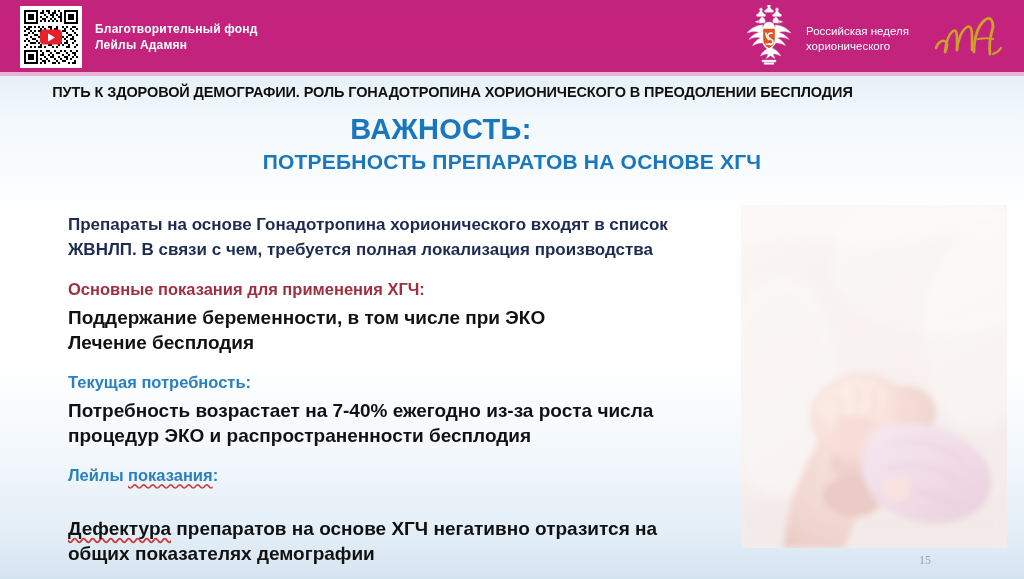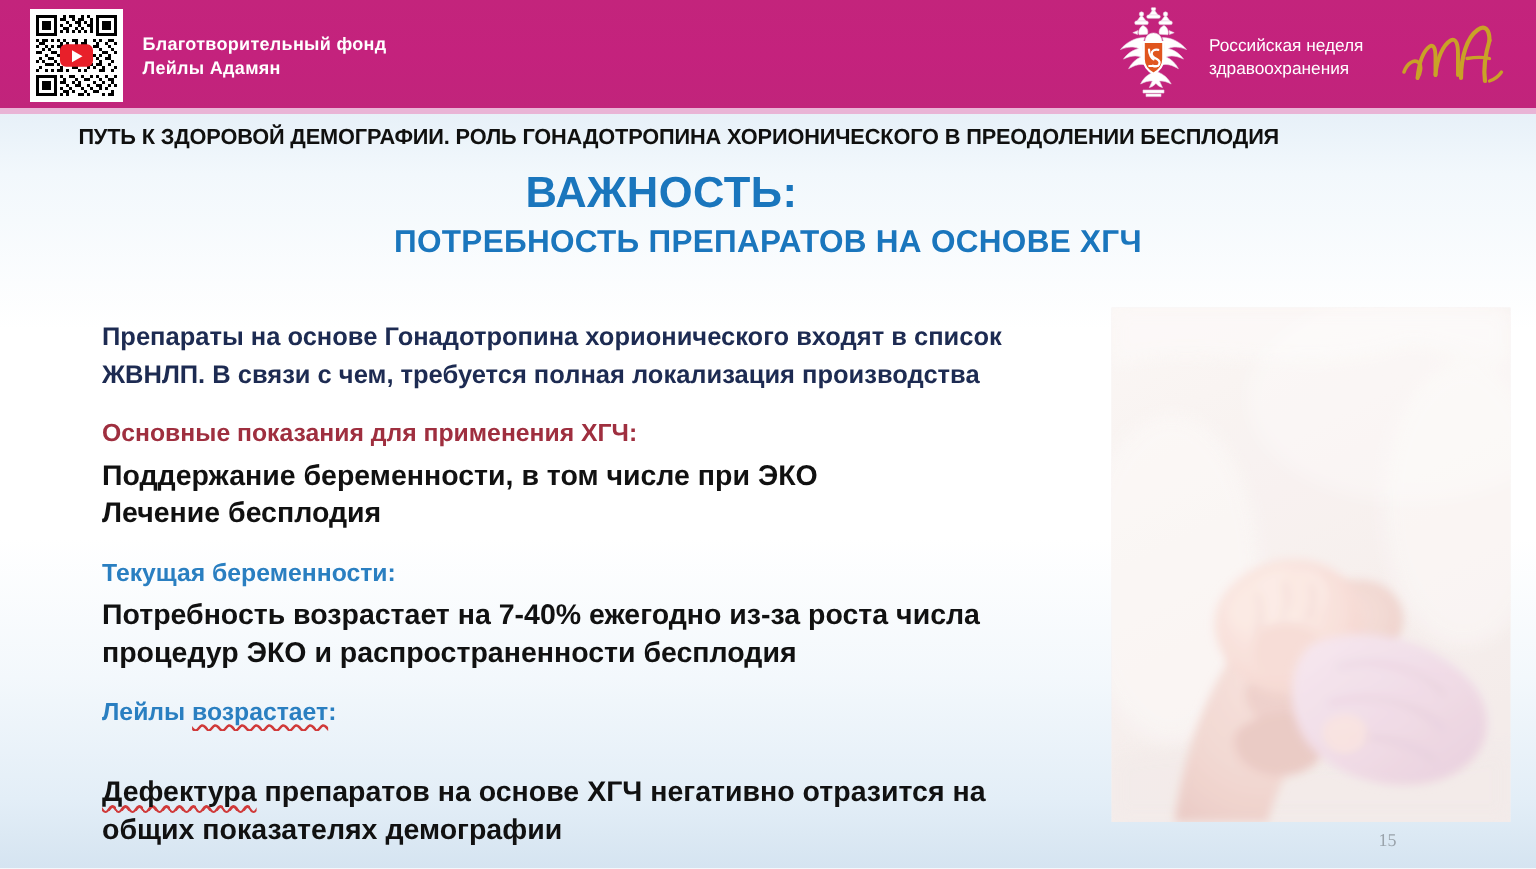--- a/index.html
+++ b/index.html
@@ -416,21 +416,21 @@
 
       <g stroke="#ffffff" stroke-width="1.5" fill="none" stroke-linecap="round">
         <path d="M28 28 c0 3.6 2 6 3 6.6"></path>
         <path d="M34.2 28.2 c-2.6 -0.6 -4.4 0.8 -4.4 2.6 0 1.8 1.8 2.8 3.4 3.6 1.8 0.9 2.4 2.4 1.4 3.8 -0.9 1.2 -2.7 1.4 -4 0.6"></path>
       </g>
       <path d="M27.6 38.4 h6.8 v1.3 h-6.8 z" fill="#ffffff"></path>
     </svg>
   </div>
 
   <div class="rnz-text">Российская неделя
-здравоохранения</div>
+хорионического</div>
 
   <div class="monogram">
     <svg width="80" height="50" viewBox="0 0 80 50" aria-hidden="true">
       <g fill="none" stroke="#c9a227" stroke-linecap="round" stroke-linejoin="round">
         <path d="M6 36 c2 -6 7 -9 10 -6 2 2 1 7 -1 10" stroke-width="2.4"></path>
         <path d="M15 40 c1 -10 4 -18 8 -21 3 -2 4 2 4 7 l0 12" stroke-width="2.6"></path>
         <path d="M27 38 c1 -11 5 -20 10 -23 4 -2 5 3 5 9 l0 14" stroke-width="2.6"></path>
         <path d="M44 40 c0 -14 4 -27 11 -32 5 -4 8 0 8 7" stroke-width="2.8"></path>
         <path d="M63 15 c-3 10 -4 20 -3 27" stroke-width="2.8"></path>
         <path d="M48 27 c6 -1 11 -1 15 0" stroke-width="2.2"></path>
@@ -444,25 +444,25 @@
   <div class="title-sub">ПОТРЕБНОСТЬ ПРЕПАРАТОВ НА ОСНОВЕ ХГЧ</div>
 
   <div class="content">
 
     <p class="para-lead">Препараты на основе Гонадотропина хорионического входят в список ЖВНЛП. В связи с чем, требуется полная локализация производства</p>
 
     <p class="sec-head red">Основные показания для применения ХГЧ:</p>
     <p class="sec-body">Поддержание беременности, в том числе при ЭКО
 Лечение бесплодия</p>
 
-    <p class="sec-head blue">Текущая беременности:</p>
+    <p class="sec-head blue">Текущая потребность:</p>
     <p class="sec-body">Потребность возрастает на 7-40% ежегодно из-за роста числа процедур ЭКО и распространенности бесплодия</p>
 
     <p class="sec-head blue">
-      <span>Лейлы </span><span class="misspell">возрастает</span><span>:</span>
+      <span>Лейлы </span><span class="misspell">показания</span><span>:</span>
     </p>
     <p class="sec-body">
       <span class="misspell">Дефектура</span><span> препаратов на основе ХГЧ негативно отразится на общих показателях демографии</span>
     </p>
   </div>
 
   <div class="photo">
     <svg width="266" height="343" viewBox="0 0 266 343" aria-hidden="true">
       <defs>
         <linearGradient id="bgSheet" x1="0" y1="0" x2="0.4" y2="1">

